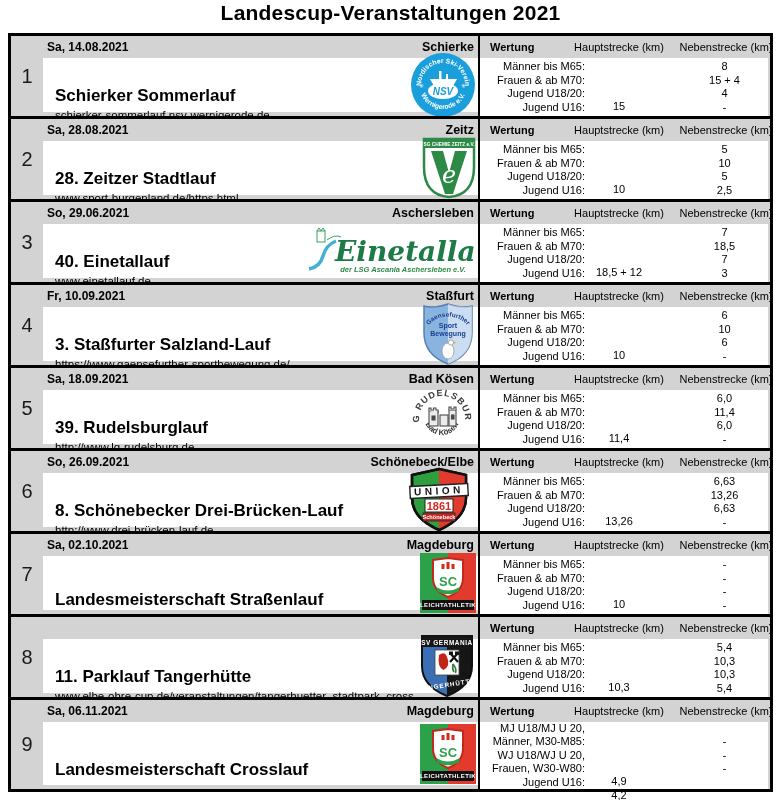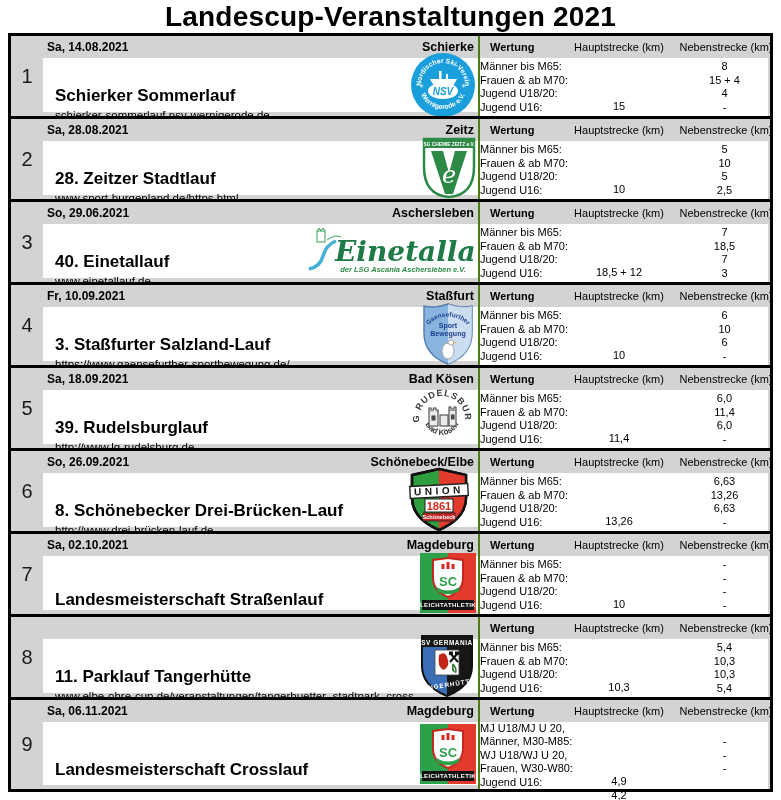--- a/index.html
+++ b/index.html
@@ -3,32 +3,32 @@
 <meta charset="utf-8">
 <style>
   html,body { margin:0; padding:0; }
   body {
     width:781px; height:800px; background:#ffffff; position:relative;
     font-family:"Liberation Sans", sans-serif; color:#000;
     overflow:hidden;
   }
   .page-title {
     position:absolute; top:1px; left:0; width:781px; text-align:center;
-    font-size:28px; font-weight:bold; letter-spacing:0.2px;
+    font-size:21px; font-weight:bold; letter-spacing:0.2px;
   }
   .events-table {
     position:absolute; left:8px; top:33px; width:765px; height:759px;
     box-sizing:border-box; border:3px solid #000; background:#d3d3d3;
   }
   .event-block { position:relative; height:80px; display:flex; }
   .event-block.tall { height:89px; }
   .event-block + .event-block { border-top:3px solid #000; }
 
   .left-sec { position:relative; width:467px; background:#d3d3d3; }
-  .right-sec { position:relative; width:288px; border-left:2px solid #4d7c0f; background:#fff; }
+  .right-sec { position:relative; width:288px; border-left:2px solid #000000; background:#fff; }
 
   .date-row {
     position:absolute; top:0; left:0; right:0; height:22px;
     display:flex; align-items:center;
   }
   .event-date { padding-left:36px; font-size:12px; font-weight:bold; }
   .event-loc  { margin-left:auto; padding-right:4px; font-size:12.5px; font-weight:bold; }
 
   .event-num {
     position:absolute; left:0; top:0; bottom:0; width:32px;
@@ -50,21 +50,21 @@
   }
   .wh-wertung { position:absolute; left:10px;  line-height:22px; font-weight:bold; }
   .wh-haupt   { position:absolute; left:139px; transform:translateX(-50%); line-height:22px; white-space:nowrap; }
   .wh-neben   { position:absolute; left:246px; transform:translateX(-50%); line-height:22px; white-space:nowrap; }
   .wbody {
     position:absolute; top:22px; left:0; right:0; bottom:0;
     display:flex; flex-direction:column; justify-content:center;
     font-size:11px;
   }
   .wrow { display:grid; grid-template-columns:105px 68px 115px; height:13.5px; line-height:13.5px; }
-  .wlabel { white-space:nowrap; }
+  .wlabel { text-align:right; white-space:nowrap; }
   .whaupt { text-align:center;margin-top:40px; }
   .wneben { text-align:center; padding-left:28px; }
 </style>
 </head>
 <body>
 
 <div class="page-title">Landescup-Veranstaltungen 2021</div>
 
 <div class="events-table" id="events-table">
   <div class="event-block">

